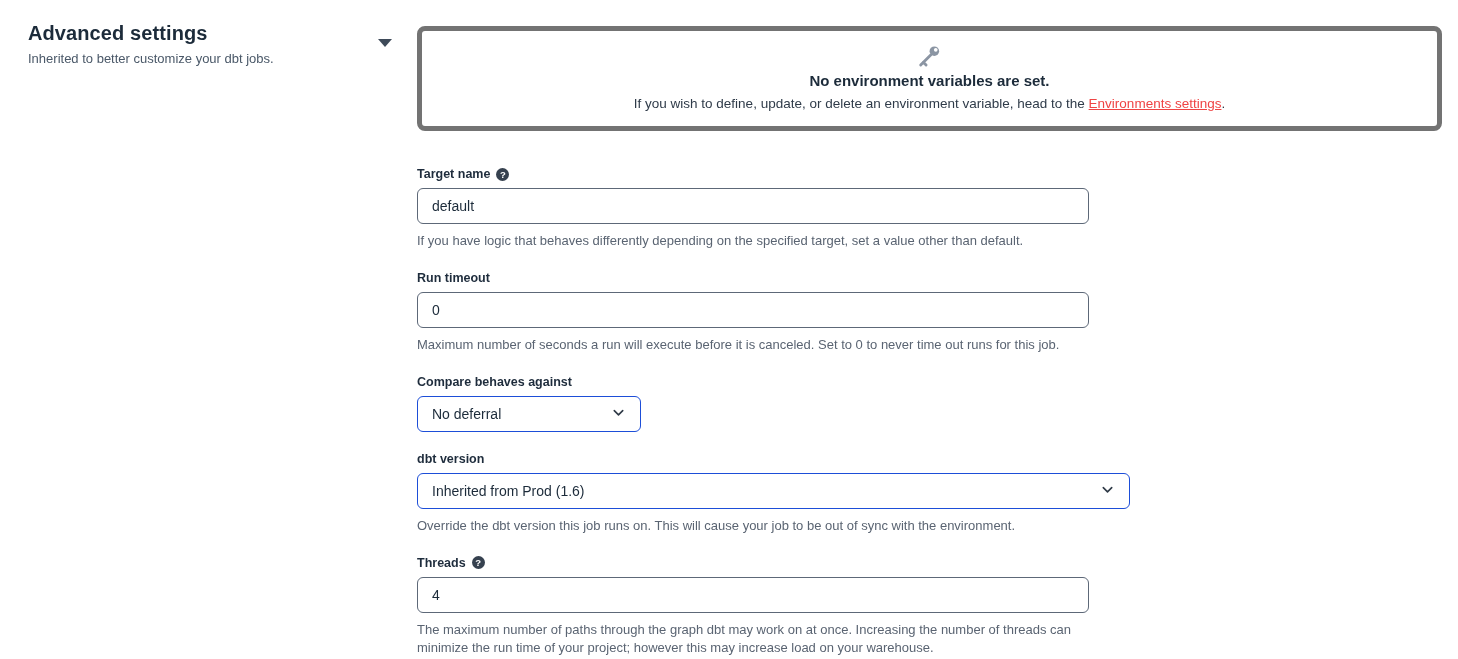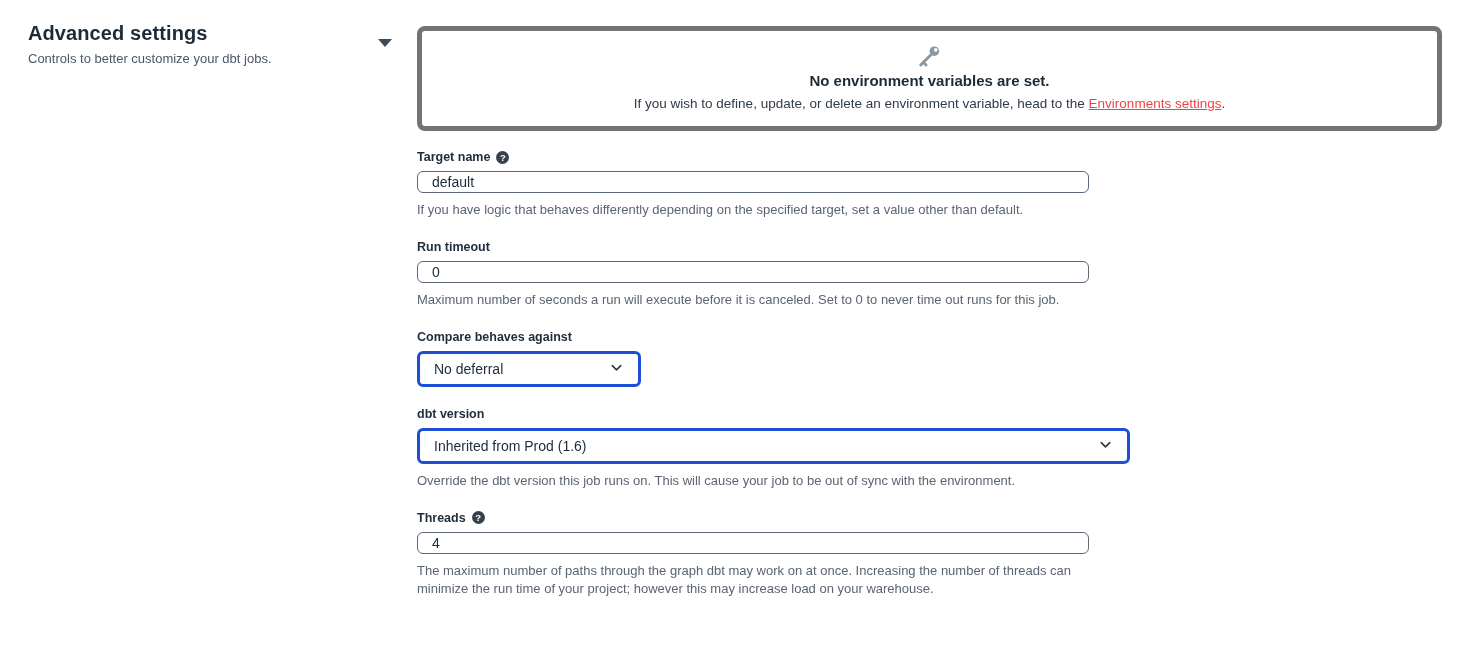--- a/index.html
+++ b/index.html
@@ -45,46 +45,46 @@
   .env-title {
     margin-top: 3px; font-size: 15px; font-weight: bold; color: #1c2b3a;
   }
   .env-msg {
     margin-top: 7px; font-size: 13.5px; color: #2f3b49;
   }
   .env-msg a {
     color: #ef4444; text-decoration: underline; cursor: pointer;
   }
   
-  .form { margin-top: 19px; width: 700px; }
+  .form { margin-top: 36px; width: 700px; }
   .group { margin-bottom: 20px; }
   .label-row {
     display: flex; align-items: center; gap: 6px; margin-bottom: 7px;
   }
   .field-label {
     font-size: 12.5px; font-weight: bold; color: #1e2c3c;
   }
   .help-dot {
     width: 13px; height: 13px; border-radius: 50%;
     background: #36414f; color: #ffffff;
     font-size: 9.5px; font-weight: bold;
     line-height: 13px; text-align: center;
     cursor: pointer; display: inline-block;
   }
   .help-dot::after { content: "?"; }
   .text-input {
-    width: 672px; height: 22px;
+    width: 672px; height: 36px;
     border: 1px solid #5d6878; border-radius: 6px;
     padding: 0 14px; font-size: 14px; color: #1c2b3a;
     font-family: "Liberation Sans", sans-serif;
     background: #ffffff; outline: none;
   }
   .select-box {
     height: 36px;
-    border: 3px solid #1d4ed8; border-radius: 6px;
+    border: 1px solid #1d4ed8; border-radius: 6px;
     padding: 0 14px; font-size: 14px; color: #1c2b3a;
     background: #ffffff;
     display: flex; align-items: center; justify-content: space-between;
     cursor: pointer;
   }
   .select-box.narrow { width: 224px; }
   .select-box.wide { width: 713px; }
   .chev { flex: 0 0 auto; margin-left: 10px; }
   .field-help {
     margin-top: 8px; font-size: 13px; color: #5a6472;
@@ -93,21 +93,21 @@
 </style>
 </head>
 <body>
 
 <div class="page">
 
   <div class="left-col">
     <div class="left-head">
       <div>
         <h1 class="page-title">Advanced settings</h1>
-        <p class="page-subtitle">Controls to better customize your dbt jobs.</p>
+        <p class="page-subtitle">Inherited to better customize your dbt jobs.</p>
       </div>
       <span class="caret"></span>
     </div>
   </div>
 
   <div class="right-col">
 
     <div class="env-card">
       <div class="key-wrap">
         <svg width="26" height="26" viewBox="0 0 24 24">

